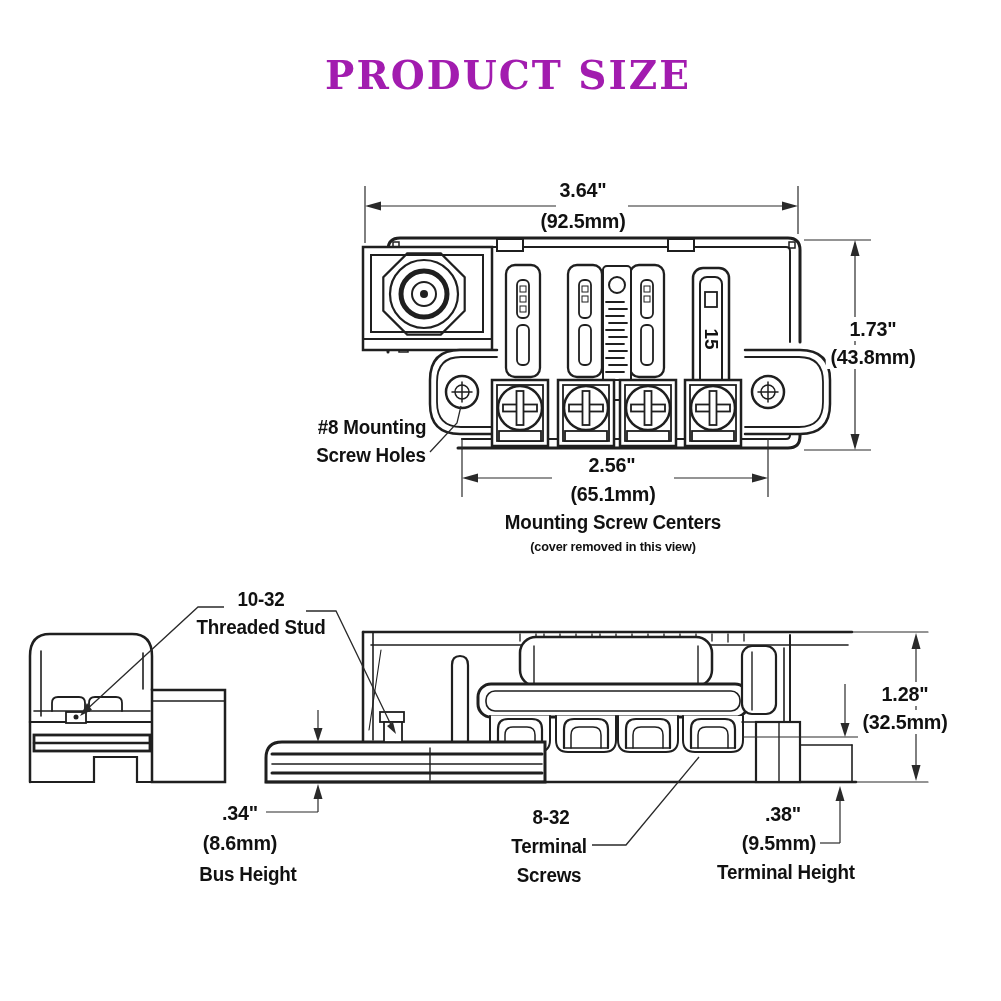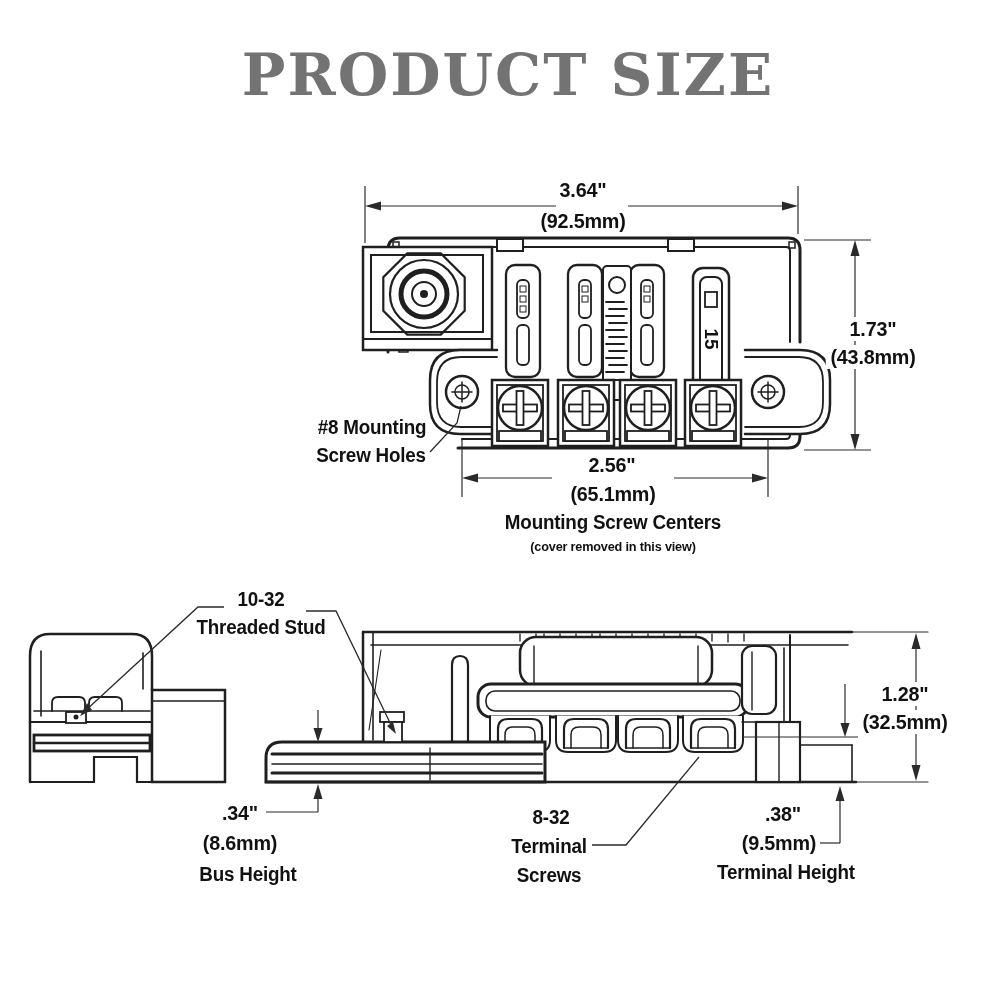--- a/index.html
+++ b/index.html
@@ -1,21 +1,21 @@
 <!DOCTYPE html>
 <html><head>
 <meta charset="utf-8">
 <style>
   html,body{margin:0;padding:0;background:#fff;}
   #stage{position:relative;width:1001px;height:1001px;background:#ffffff;overflow:hidden;
          font-family:"Liberation Sans",sans-serif;}
   svg{position:absolute;left:0;top:0;}
   .title{position:absolute;transform:translate(-50%,-50%);
-         font-family:"DejaVu Serif",serif;font-weight:700;font-size:58px;
-         letter-spacing:2px;color:#737373;white-space:nowrap;}
+         font-family:"DejaVu Serif",serif;font-weight:700;font-size:39px;
+         letter-spacing:2px;color:#a21caf;white-space:nowrap;}
   .lbl{position:absolute;transform:translate(-50%,-50%) scaleX(0.94);
        font-weight:bold;font-size:21px;color:#111;white-space:nowrap;letter-spacing:-0.2px;}
   .lbl20{font-size:20px;}
   .lbl13{font-size:13.5px;}
   .wbg{background:#fff;padding:0 5px;}
   .fuse-lbl{position:absolute;transform:translate(-50%,-50%) rotate(90deg);
        font-weight:bold;font-size:19px;color:#111;white-space:nowrap;}
 </style>
 </head>
 <body>

